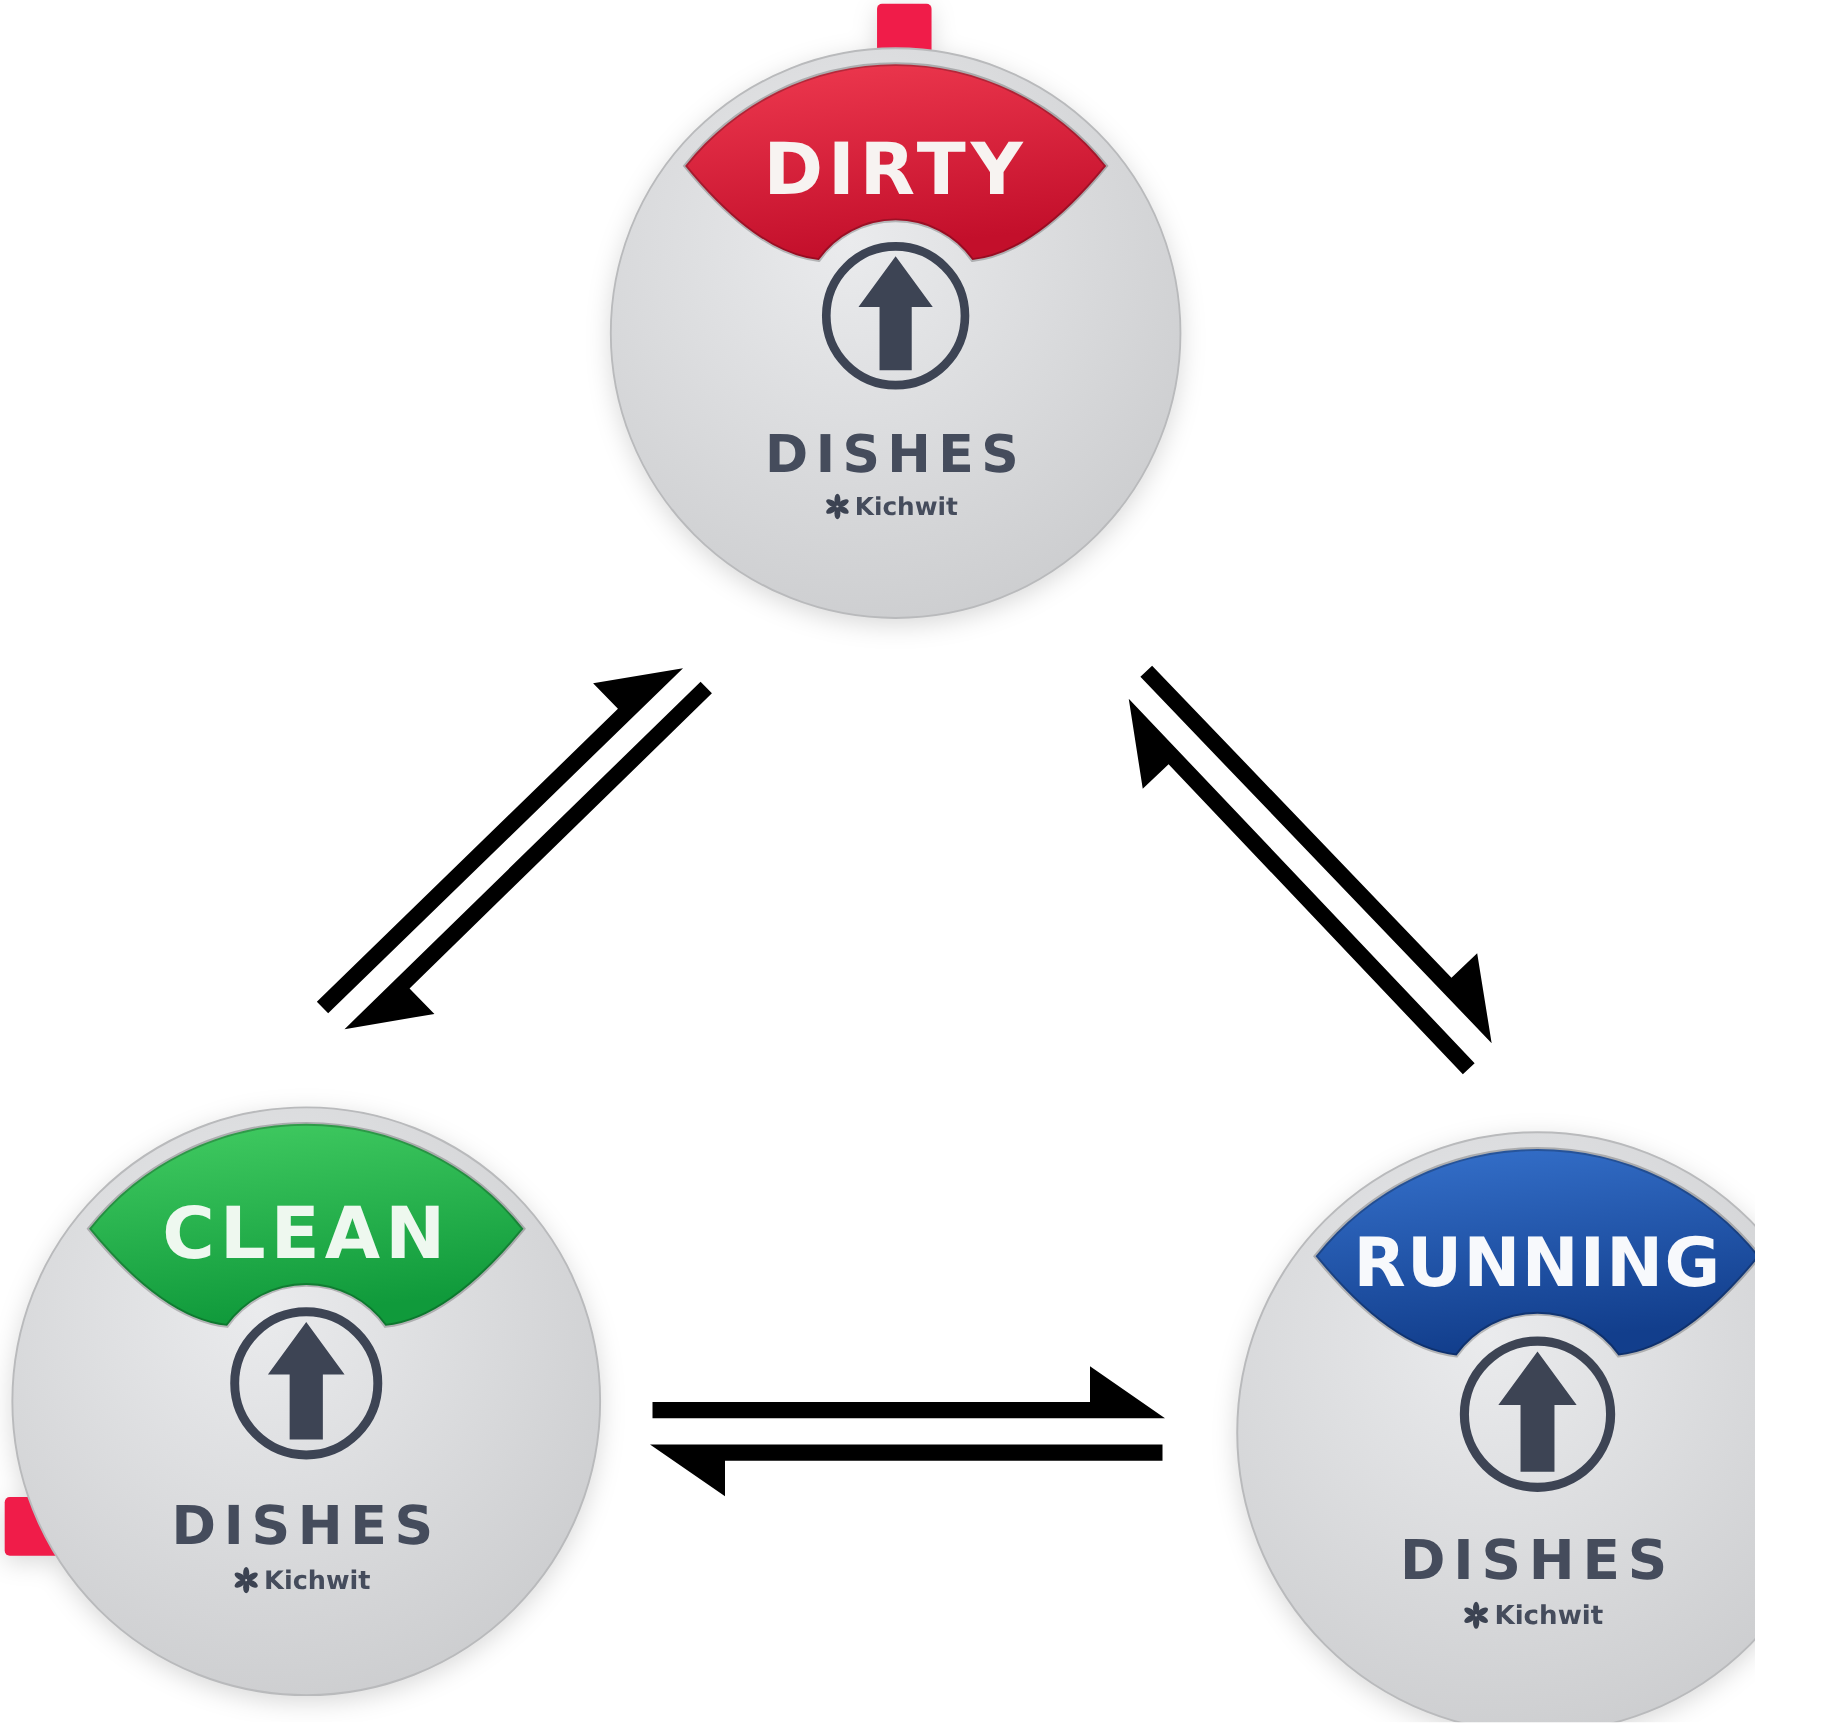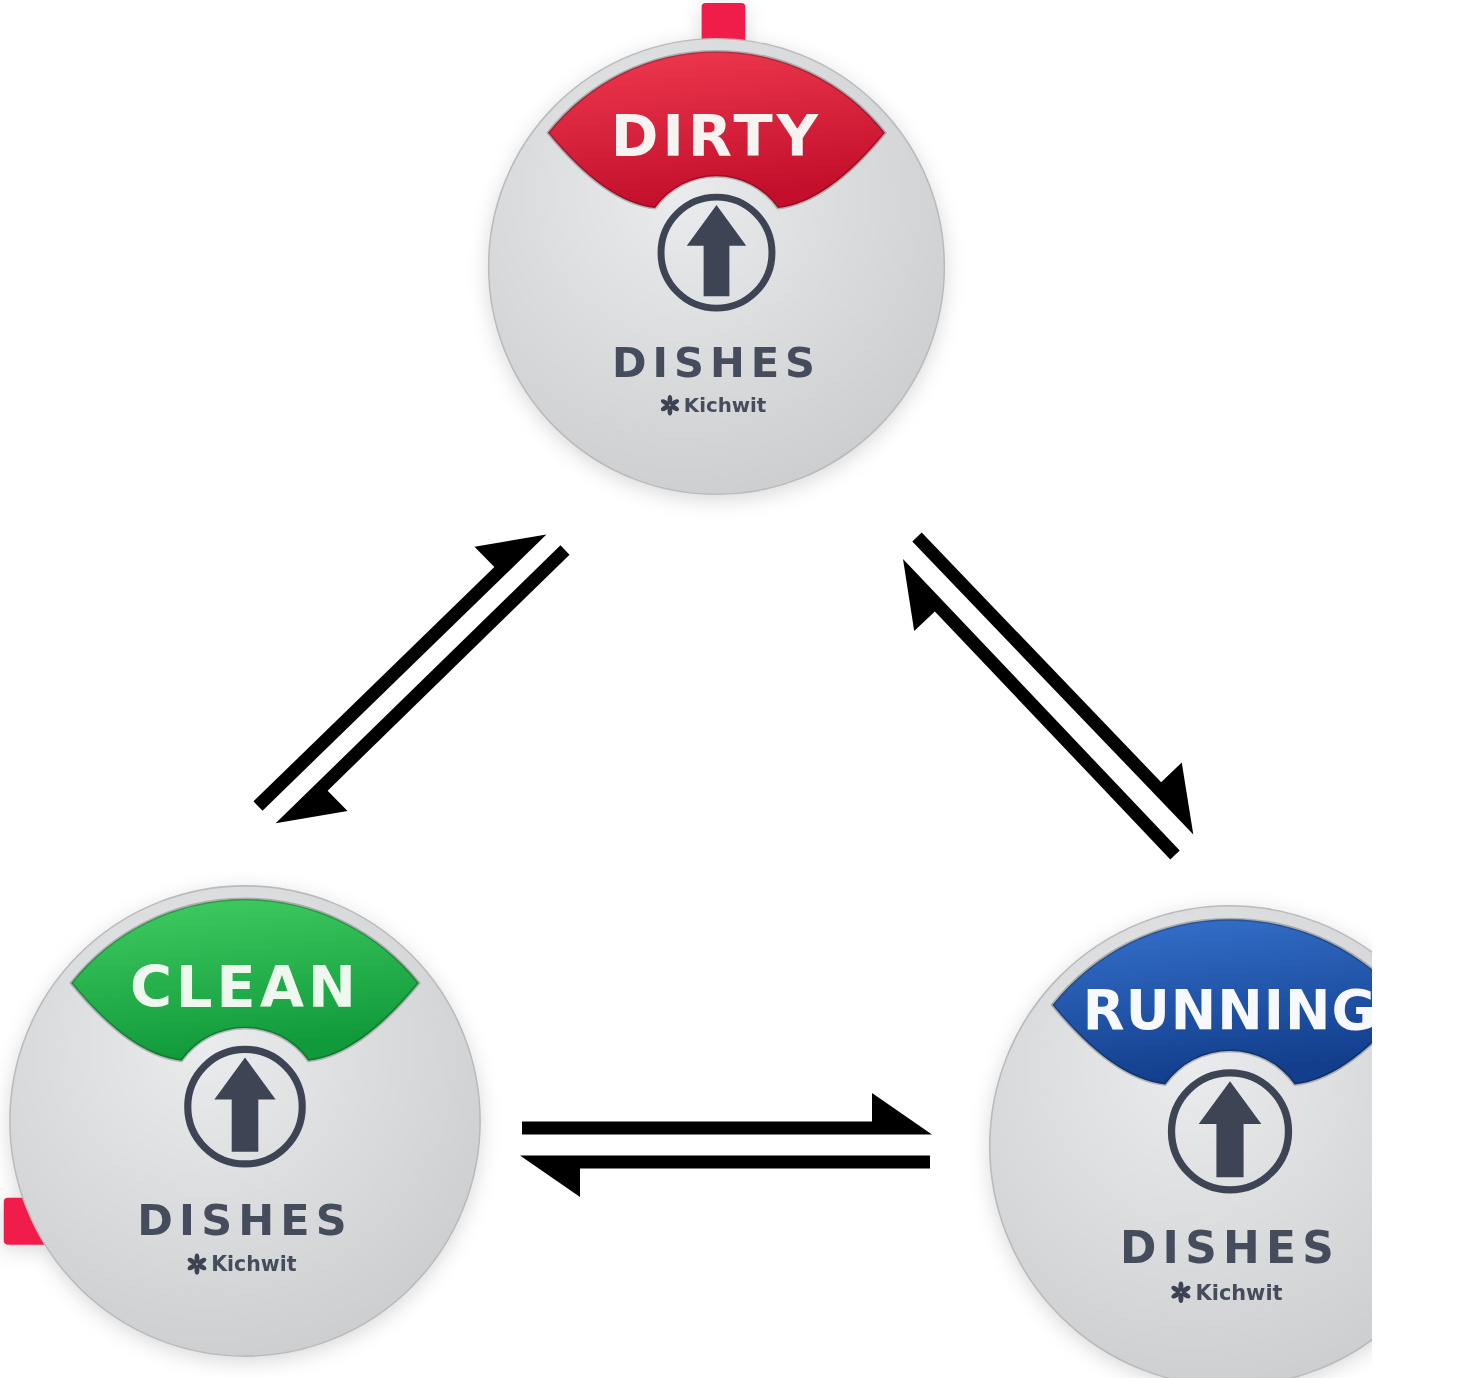--- a/index.html
+++ b/index.html
@@ -1,17 +1,17 @@
 <!DOCTYPE html>
 <html><head>
 <meta charset="utf-8">
 <style>
   html,body{margin:0;padding:0;background:#ffffff;}
   .stage{position:relative;width:1372px;height:1378px;background:#ffffff;overflow:hidden;
-         font-family:"DejaVu Sans", sans-serif;}
+         font-family:"DejaVu Sans", sans-serif;padding-left:32px;}
   .disc-svg{position:absolute;filter:drop-shadow(0 5px 10px rgba(0,0,0,0.15));}
   .arrows-svg{position:absolute;left:0;top:0;}
   .status-text{font-weight:bold;text-anchor:middle;}
   .status-size-a{font-size:58px;letter-spacing:4px;}
   .status-size-b{font-size:56px;letter-spacing:4px;}
   .status-size-c{font-size:52px;letter-spacing:1px;}
   .dishes-text{font-weight:bold;font-size:42px;letter-spacing:6px;text-anchor:middle;}
   .brand-text{font-weight:bold;font-size:20px;}
 </style>
 </head>

